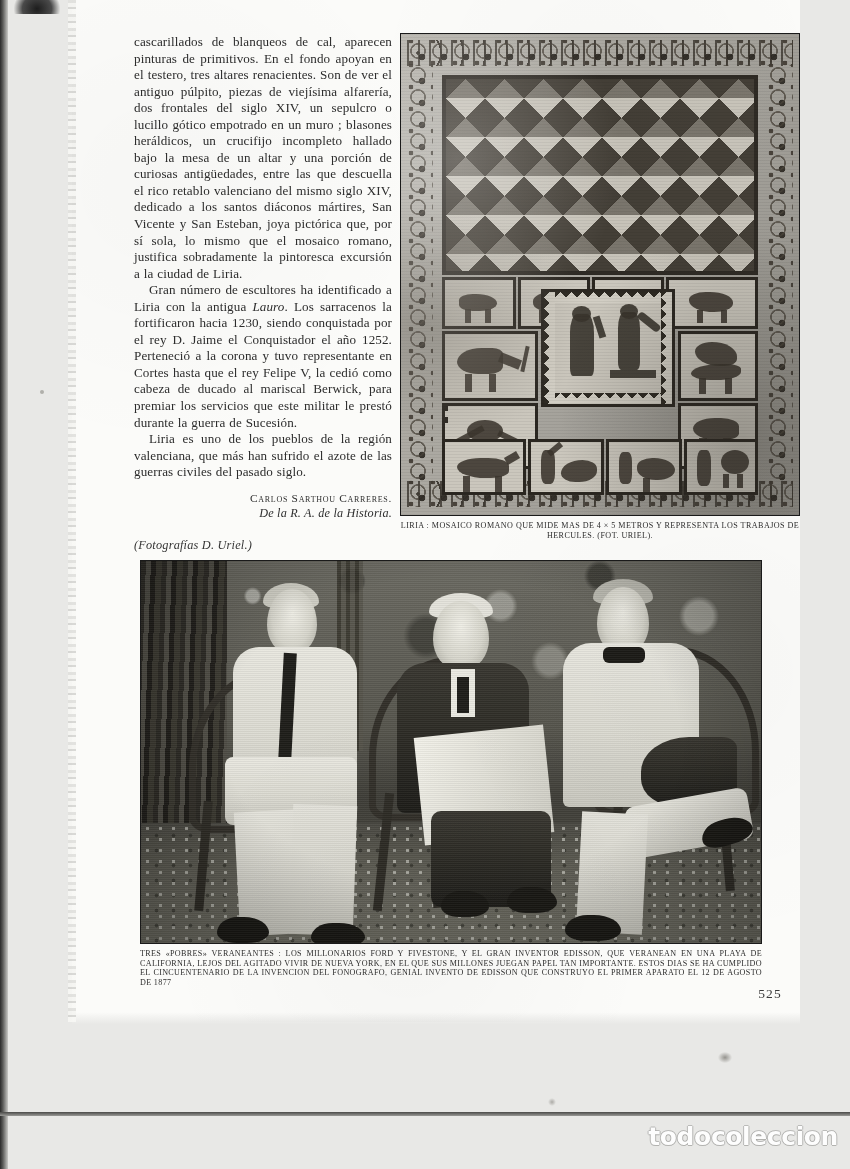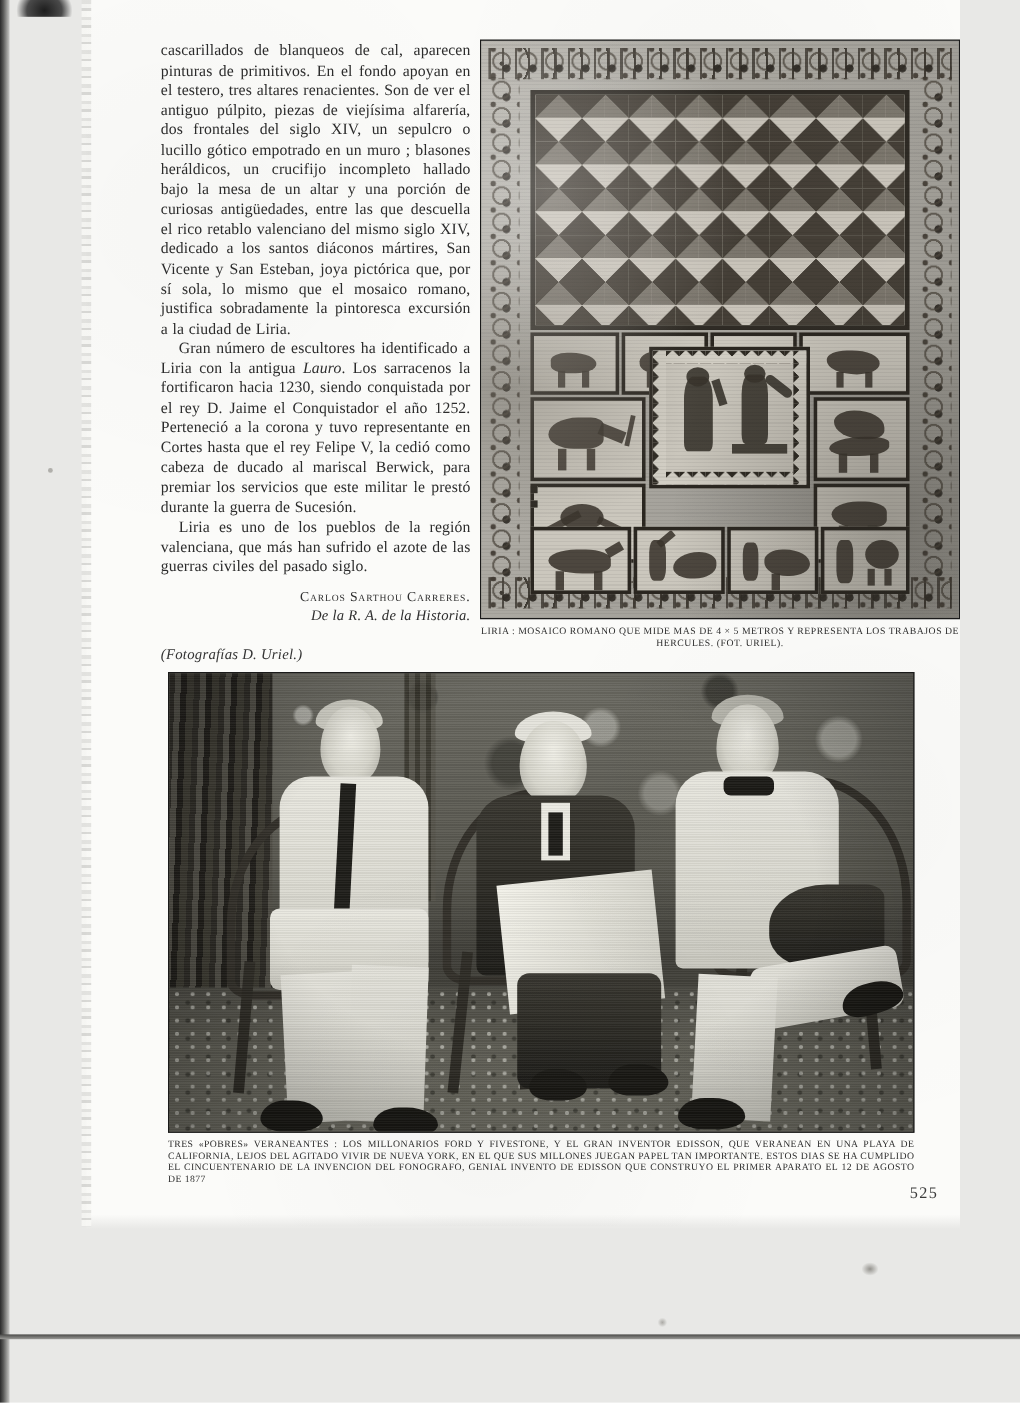--- a/index.html
+++ b/index.html
@@ -646,13 +646,14 @@
     <div id="folio">525</div>
 
     <div class="paper-grain"></div>
     <div class="page-bottom-fade"></div>
   </div>
 
   <div class="smudge-a"></div>
   <div class="smudge-b"></div>
   <div class="speck-c"></div>
 
+  <div id="watermark">todocoleccion</div>
 </div>
 
 </body></html>

